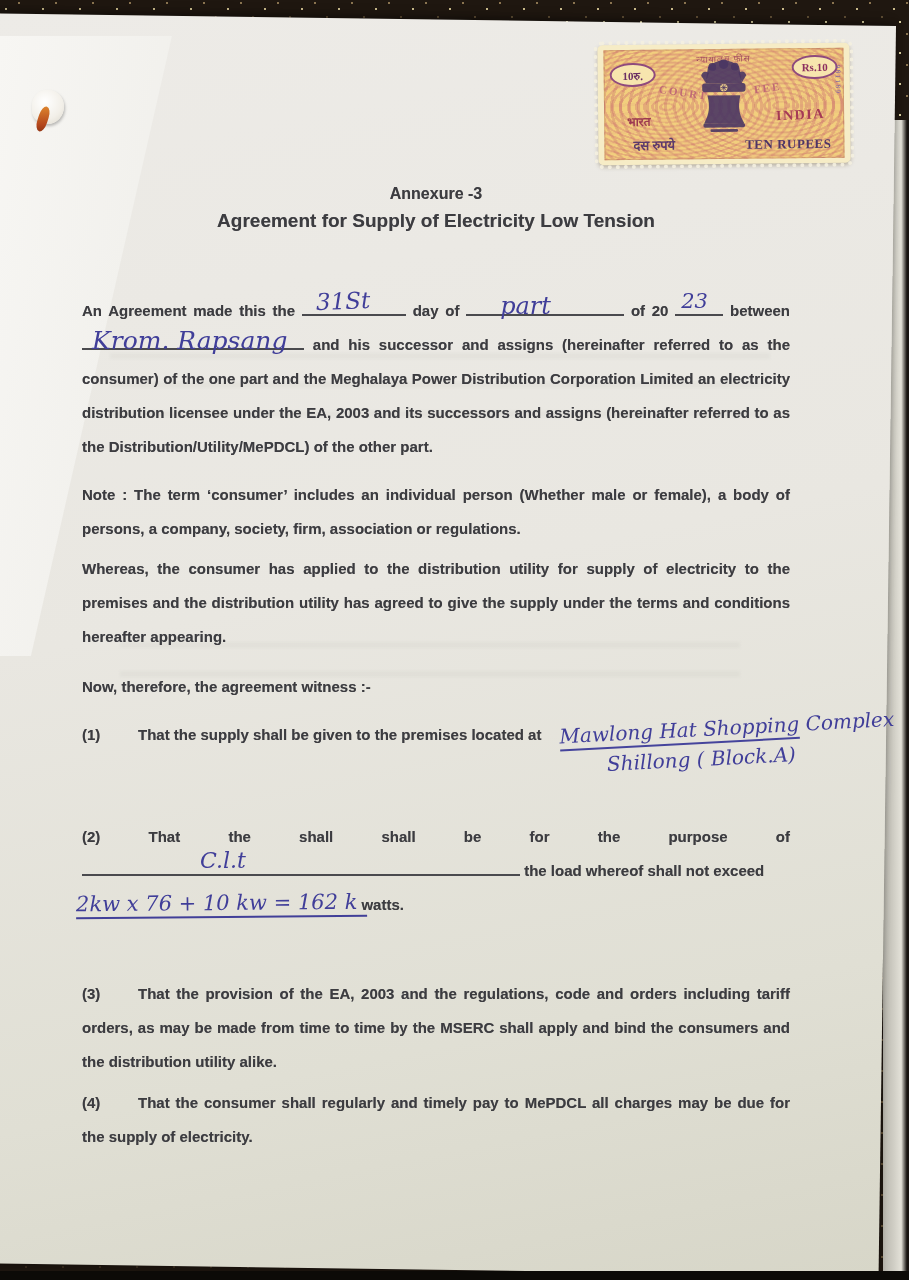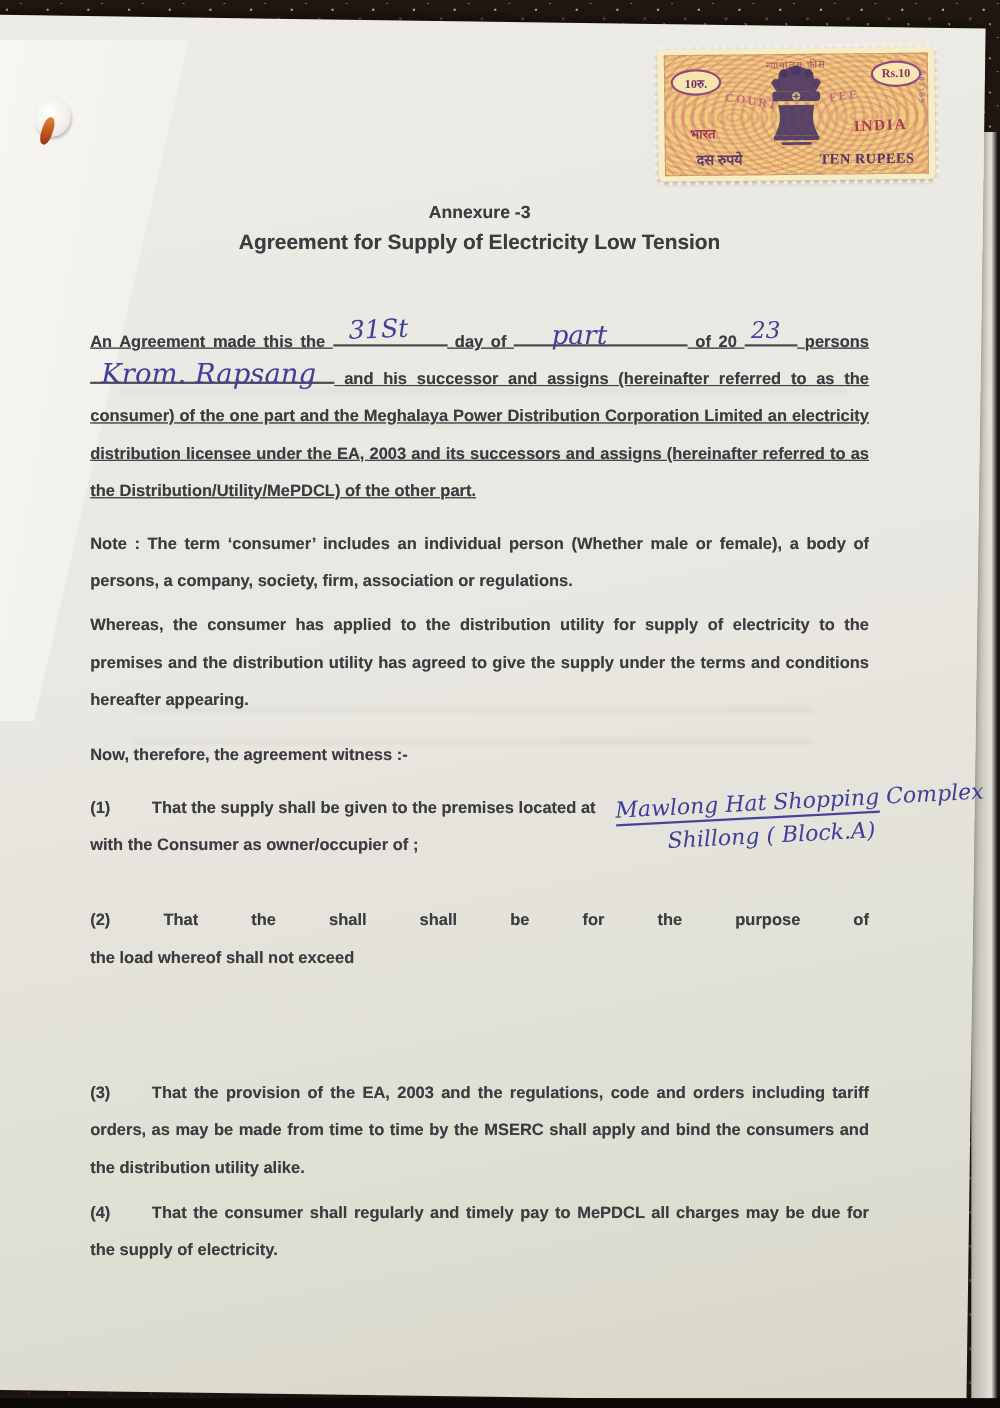--- a/index.html
+++ b/index.html
@@ -148,62 +148,65 @@
     <div class="serial">981189</div>
   </div>
 </div>
 
 <div class="ghost" style="left:110px; top:330px; width:660px; height:110px;"></div>
 <div class="ghost" style="left:120px; top:640px; width:620px; height:60px;"></div>
 
 <div class="ptext center-title" style="top:152px; font-size:16px;margin-top:25px;">Annexure -3</div>
 <div class="ptext center-title" style="top:204px; font-size:19px;">Agreement for Supply of Electricity Low Tension</div>
 
-<div class="ptext just" style="left:82px; top:294px; width:708px;text-decoration:underline;">
+<div class="ptext just" style="left:82px; top:294px; width:708px;">
   <span>An Agreement made this the</span>
   <span class="blank b-day"><span class="hw">31St</span></span>
   <span>day of</span>
   <span class="blank b-month"><span class="hw">part</span></span>
   <span>of 20</span>
   <span class="blank b-year"><span class="hw">23</span></span>
-  <span>persons</span>
+  <span>between</span>
   <span class="blank b-name"><span class="hw">Krom. Rapsang</span></span>
   <span>and his successor and assigns (hereinafter referred to as the consumer) of the one part and the Meghalaya Power Distribution Corporation Limited an electricity distribution licensee under the EA, 2003 and its successors and assigns (hereinafter referred to as the Distribution/Utility/MePDCL) of the other part.</span>
 </div>
 
 <div class="ptext just" style="left:82px; top:478px; width:708px;">Note : The term ‘consumer’ includes an individual person (Whether male or female), a body of persons, a company, society, firm, association or regulations.</div>
 
 <div class="ptext just" style="left:82px; top:552px; width:708px;">Whereas, the consumer has applied to the distribution utility for supply of electricity to the premises and the distribution utility has agreed to give the supply under the terms and conditions hereafter appearing.</div>
 
 <div class="ptext" style="left:82px; top:670px; width:708px;">Now, therefore, the agreement witness :-</div>
 
 <div class="ptext" style="left:82px; top:718px; width:708px;">
   <span class="num">(1)</span><span>That the supply shall be given to the premises located at</span><br>
-  <span>with the Consumer as owner/occupier of ;</span>
 </div>
 <div class="hw hw-premises">
   <span class="ul">Mawlong Hat Shopping</span><span> Complex</span>
   <span class="l2">Shillong ( Block.A)</span>
 </div>
 
 <div class="ptext" style="left:82px; top:820px; width:708px;">
   <div class="clause2-line1">
     <span>(2)</span>
     <span>That</span>
     <span>the</span>
     <span>shall</span>
     <span>shall</span>
     <span>be</span>
     <span>for</span>
     <span>the</span>
     <span>purpose</span>
     <span>of</span>
   </div>
   <div>
+    <span class="blank b-purpose"><span class="hw">C.l.t</span></span>
     <span>the load whereof shall not exceed</span>
+  </div>
+  <div class="formula-line" style="margin-left:-6px;">
+    <span class="hw">2kw x 76 + 10 kw = 162 k</span><span style="margin-left:-6px;">watts.</span>
   </div>
 </div>
 
 <div class="ptext just" style="left:82px; top:952px; width:708px;margin-top:25px;">
   <span class="num">(3)</span><span>That the provision of the EA, 2003 and the regulations, code and orders including tariff orders, as may be made from time to time by the MSERC shall apply and bind the consumers and the distribution utility alike.</span>
 </div>
 
 <div class="ptext just" style="left:82px; top:1086px; width:708px;">
   <span class="num">(4)</span><span>That the consumer shall regularly and timely pay to MePDCL all charges may be due for the supply of electricity.</span>
 </div>

